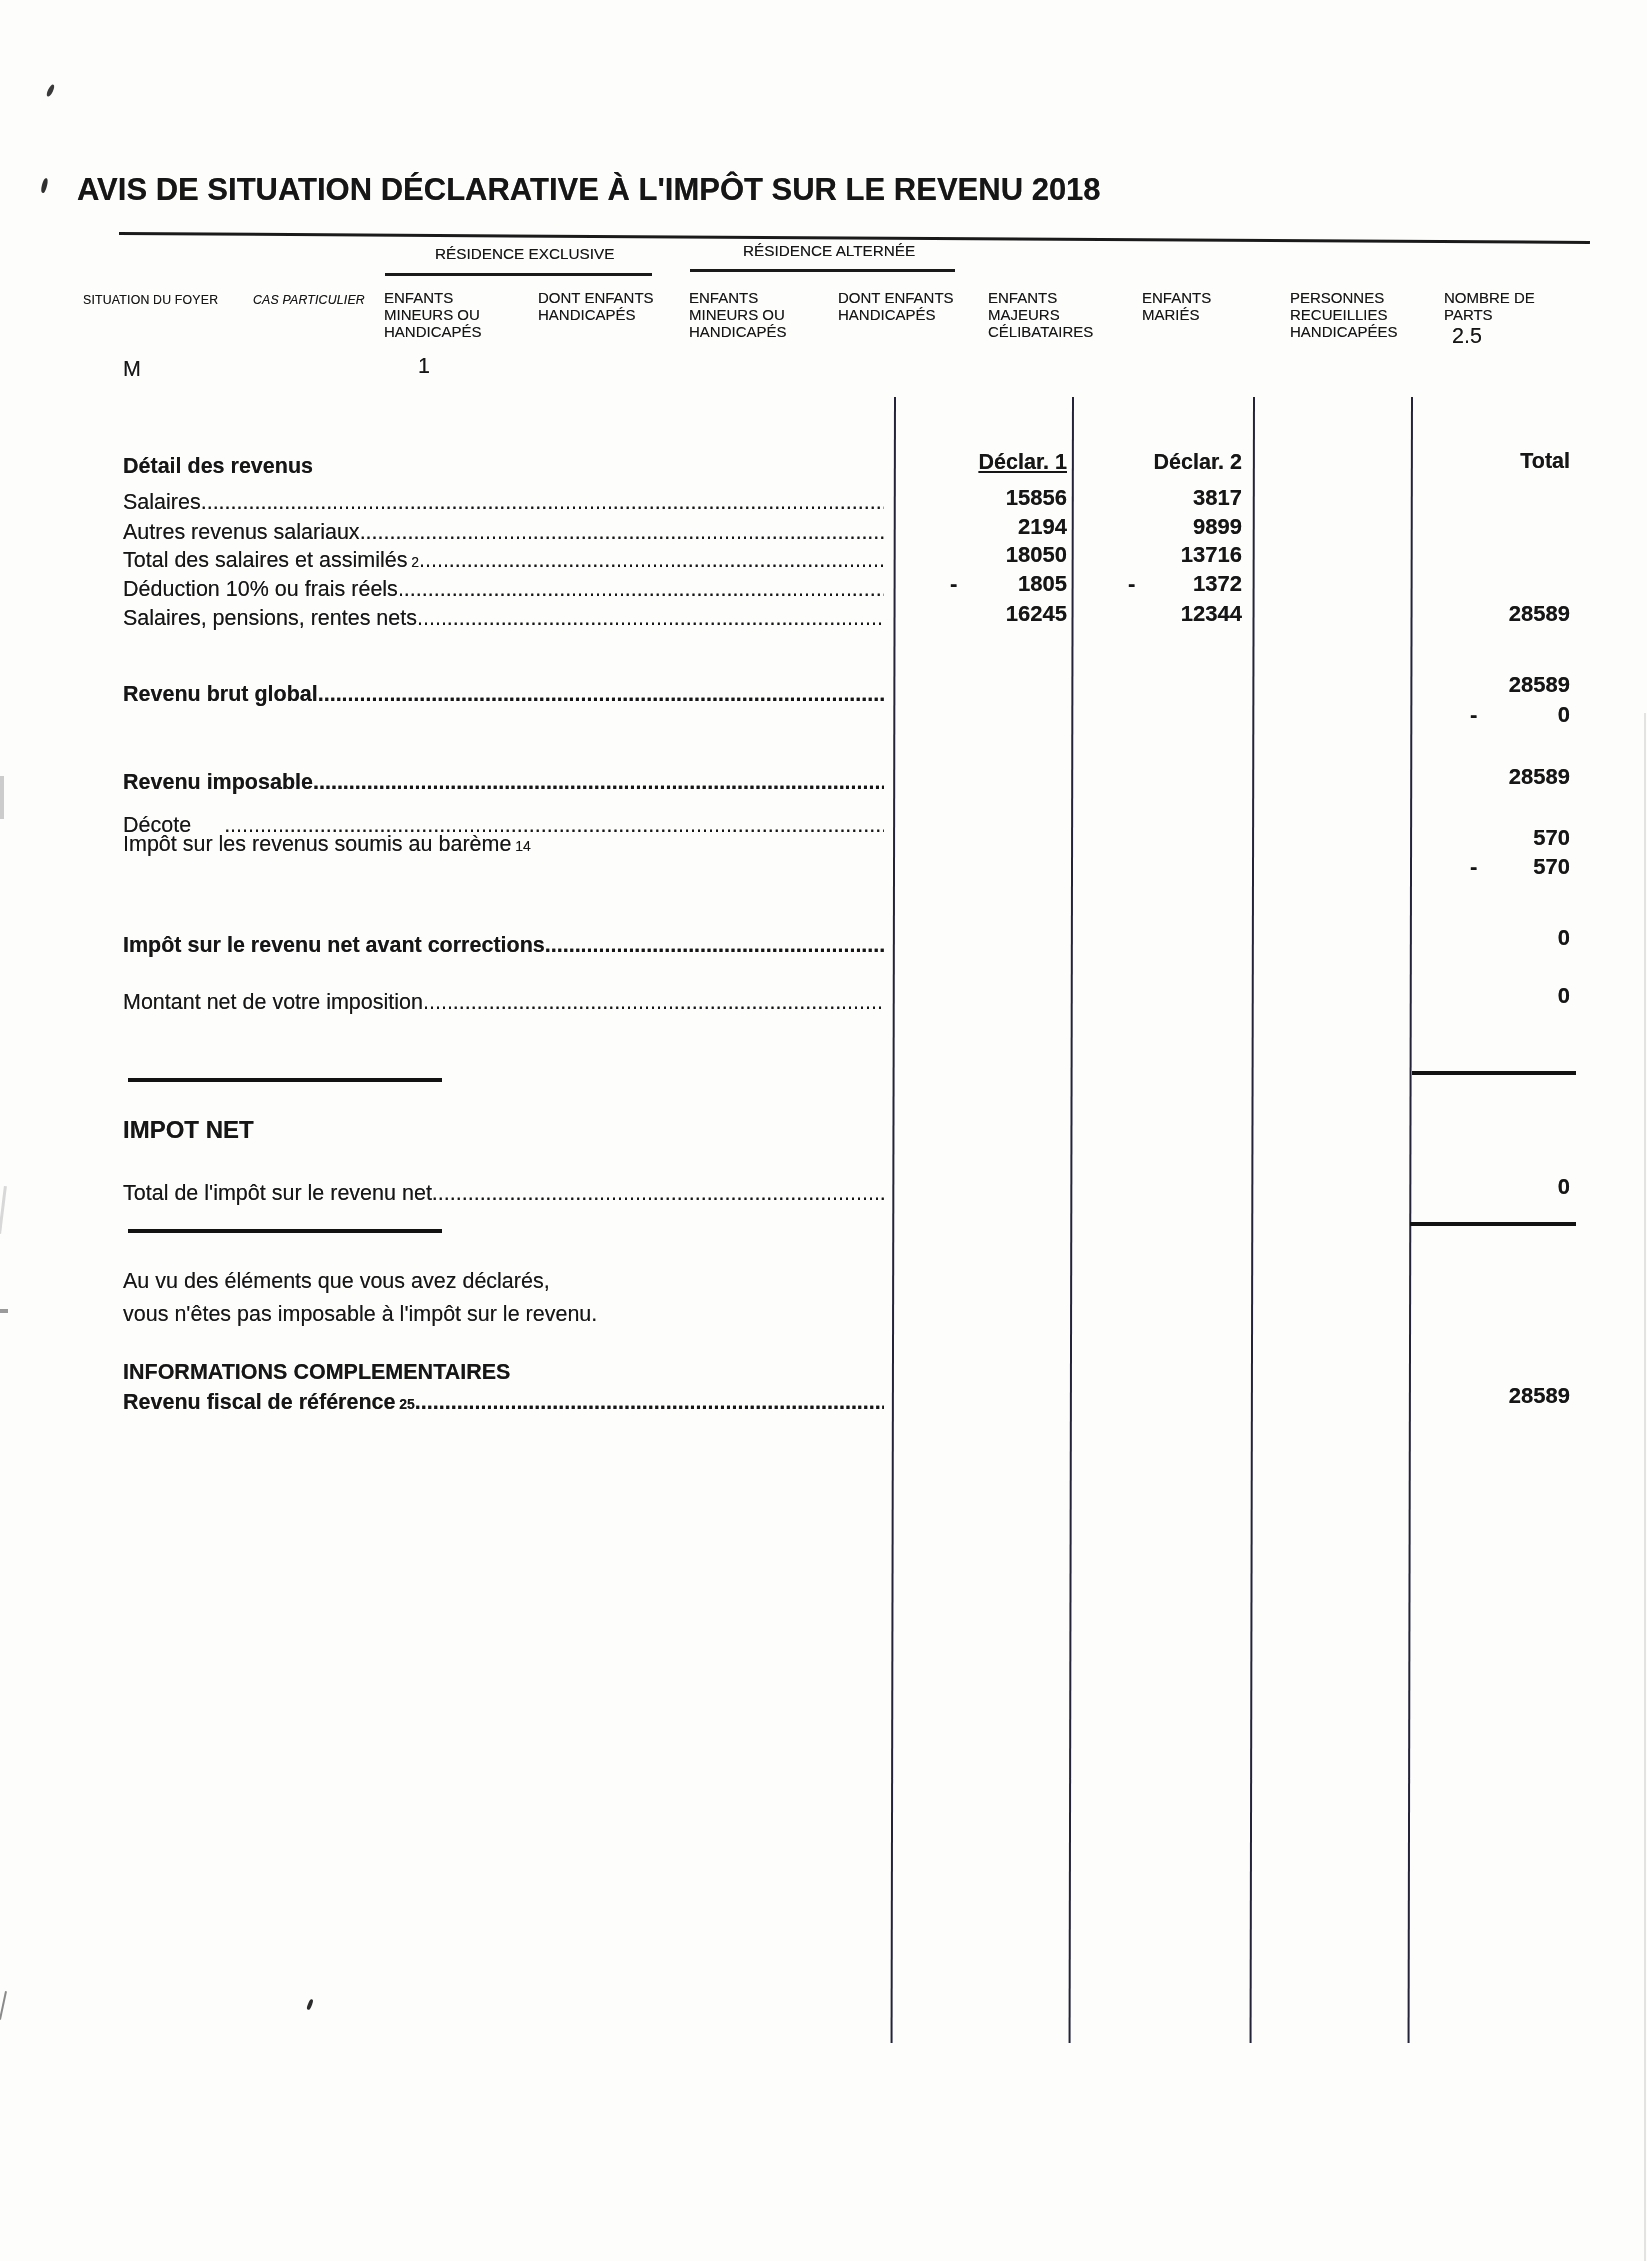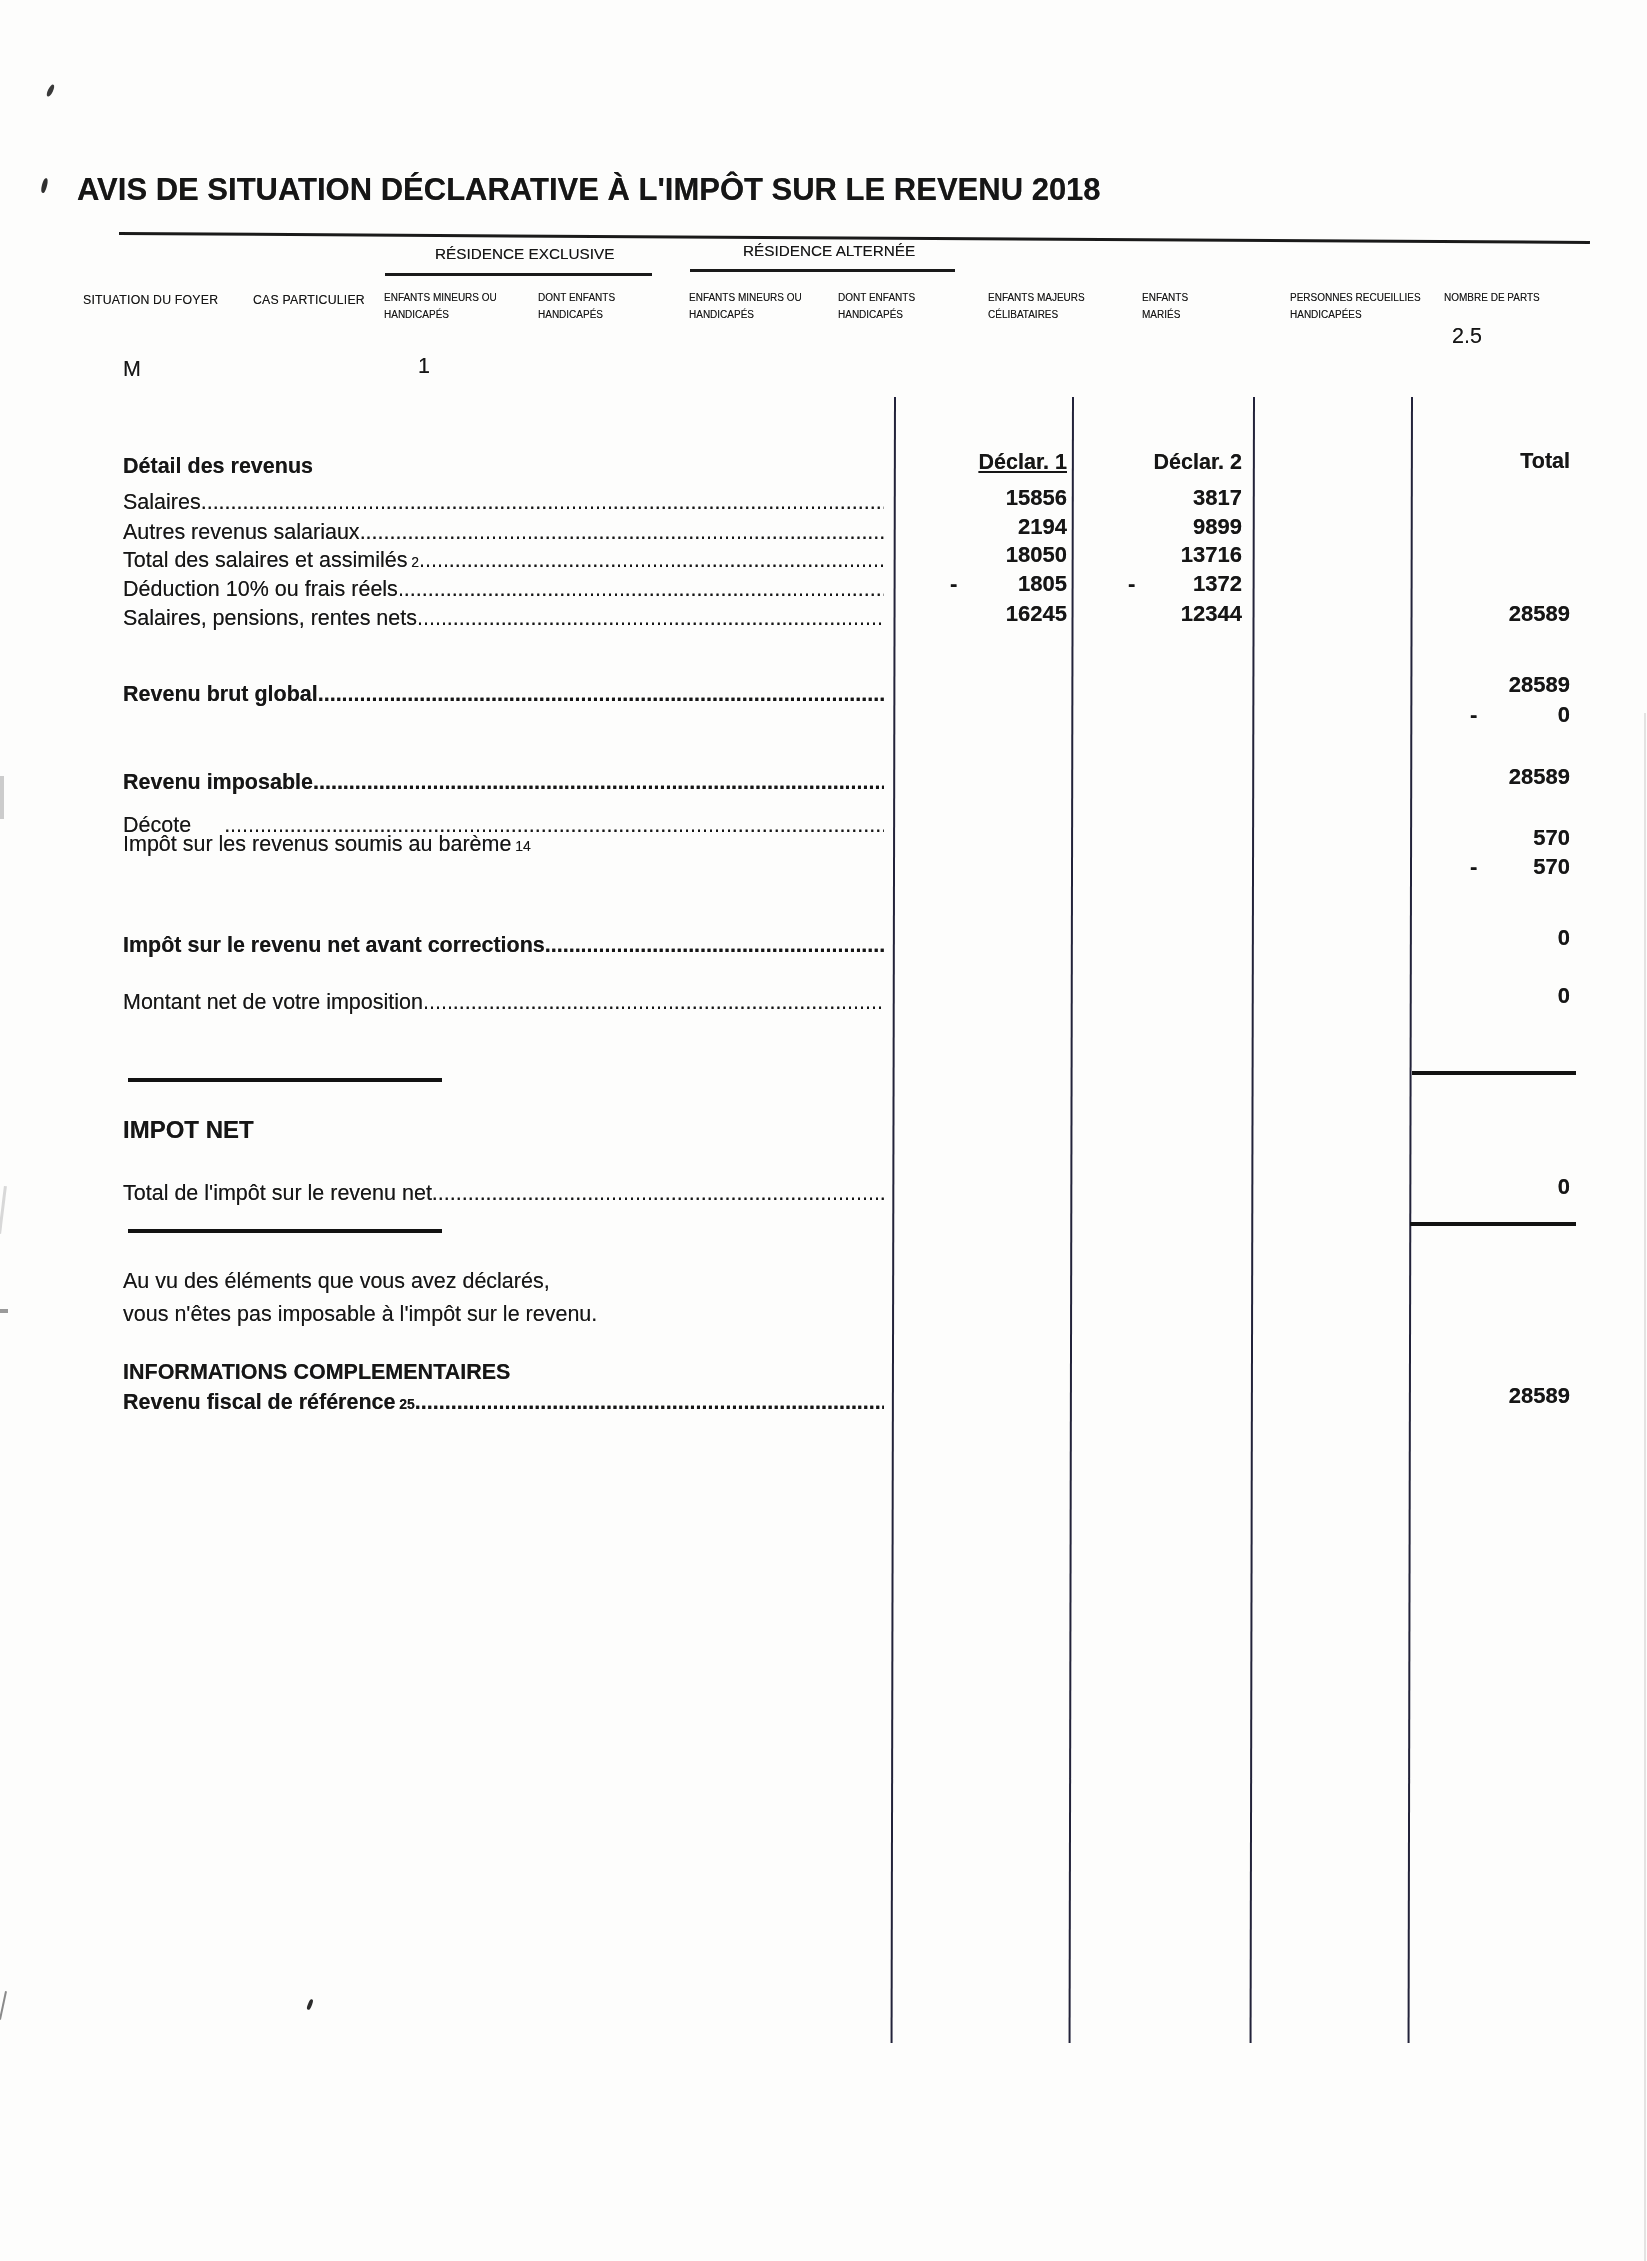--- a/index.html
+++ b/index.html
@@ -22,21 +22,21 @@
     position:absolute;left:119px;top:232px;width:1471px;height:3.1px;
     background:#1a1a1a;transform:rotate(0.35deg);transform-origin:left center;
   }
   .res-label{
     position:absolute;font-size:15.3px;font-weight:400;white-space:nowrap;
     text-shadow:0 0 0.3px rgba(0,0,0,.5);
   }
   .res-underline{position:absolute;height:3.1px;background:#1a1a1a;}
   .colhead{
     position:absolute;top:289px;
-    font-size:10px;line-height:17px;font-weight:400;
+    font-size:15px;line-height:17px;font-weight:400;
     text-shadow:0 0 0.3px rgba(0,0,0,.45);
   }
   .colhead.small{font-size:12.3px;top:292px;letter-spacing:0.2px;}
   .hval{position:absolute;font-size:21.5px;text-shadow:0 0 0.3px rgba(0,0,0,.5);}
   
   .vline{
     position:absolute;top:397px;height:1646px;width:1.5px;background:#23233a;
     transform:rotate(0.12deg);transform-origin:top center;
   }
   .hline{position:absolute;background:#121212;height:3.8px;}
@@ -90,21 +90,21 @@
 
   <div class="doc-title">AVIS DE SITUATION DÉCLARATIVE À L'IMPÔT SUR LE REVENU 2018</div>
   <div class="title-rule"></div>
 
   <div class="res-label" style="left:435px;top:245px;">RÉSIDENCE EXCLUSIVE</div>
   <div class="res-underline" style="left:385px;top:273px;width:267px;"></div>
   <div class="res-label" style="left:743px;top:242px;">RÉSIDENCE ALTERNÉE</div>
   <div class="res-underline" style="left:690px;top:269px;width:265px;"></div>
 
   <div class="colhead small" style="left:83px;width:165px;">SITUATION DU FOYER</div>
-  <div class="colhead small" style="left:253px;width:127px;">CAS PARTICULIER</div>
+  <div class="colhead small" style="left:253px;width:127px;font-style:italic;">CAS PARTICULIER</div>
   <div class="colhead" style="left:384px;width:115px;">ENFANTS MINEURS OU HANDICAPÉS</div>
   <div class="colhead" style="left:538px;width:132px;">DONT ENFANTS HANDICAPÉS</div>
   <div class="colhead" style="left:689px;width:115px;">ENFANTS MINEURS OU HANDICAPÉS</div>
   <div class="colhead" style="left:838px;width:132px;">DONT ENFANTS HANDICAPÉS</div>
   <div class="colhead" style="left:988px;width:123px;">ENFANTS MAJEURS CÉLIBATAIRES</div>
   <div class="colhead" style="left:1142px;width:84px;">ENFANTS MARIÉS</div>
   <div class="colhead" style="left:1290px;width:132px;">PERSONNES RECUEILLIES HANDICAPÉES</div>
   <div class="colhead" style="left:1444px;width:123px;">NOMBRE DE PARTS</div>
 
   <div class="hval" style="left:123px;top:357px;">M</div>

